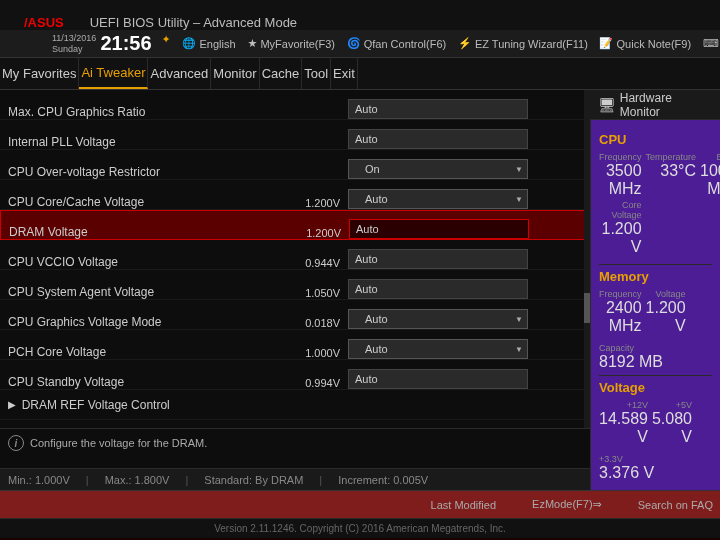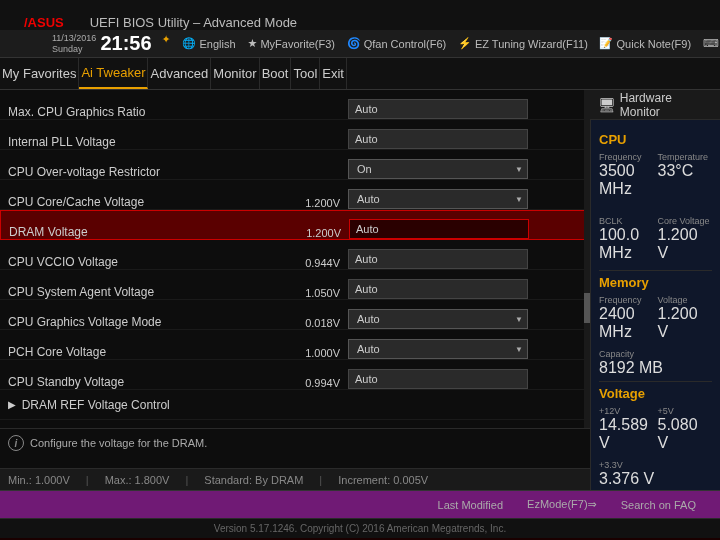--- a/index.html
+++ b/index.html
@@ -139,21 +139,21 @@
       color: #ccc;
       padding: 2px 6px;
       font-size: 11px;
       height: 20px;
       width: 180px;
     }
     .setting-select {
       background: #2a2a2a;
       border: 1px solid #555;
       color: #ccc;
-      padding: 2px 8px;
+      padding: 2px 16px;
       font-size: 11px;
       height: 20px;
       width: 180px;
       appearance: none;
       -webkit-appearance: none;
       cursor: pointer;
       display: flex;
       align-items: center;
       justify-content: space-between;
       position: relative;
@@ -222,37 +222,38 @@
       padding: 0 8px;
       font-size: 11px;
       color: #888;
       gap: 16px;
       border-top: 1px solid #2a2a2a;
     }
 
     
     #right-panel {
       width: 130px;
-      background: #0f172a;
+      background: #4c1d95;
       border-left: 1px solid #2a2a2a;
       padding: 8px;
       overflow: hidden;
     }
     .hw-section-title {
       font-size: 13px;
       color: #e8a000;
       font-weight: bold;
       margin-bottom: 5px;
       margin-top: 4px;
     }
     .hw-grid {
       display: grid;
-      grid-template-columns: 1fr 1fr;
-      gap: 18px 4px;
+      grid-template-columns: 1fr 1fr 1fr;
+      gap: 2px 4px;
       margin-bottom: 8px;
+      text-align: right;
     }
     .hw-label {
       font-size: 9px;
       color: #888;
     }
     .hw-value {
       font-size: 16px;
       color: #ddd;
     }
     .hw-single {
@@ -270,27 +271,27 @@
       border-bottom: 1px solid #2a2a2a;
       display: flex;
       align-items: center;
       gap: 4px;
       height: 30px;
     }
     .monitor-icon { font-size: 14px; }
 
     
     #bottom-bar {
-      background: #701a75;
+      background: #7f1d1d;
       height: 28px;
       display: flex;
       align-items: center;
       justify-content: flex-end;
-      padding: 0 24px;
-      gap: 24px;
+      padding: 0 7px;
+      gap: 36px;
       border-top: 1px solid #333;
       font-size: 11px;
       color: #aaa;
     }
     #version-bar {
       background: #111;
       height: 20px;
       display: flex;
       align-items: center;
       justify-content: center;
@@ -385,21 +386,21 @@
   <div class="nav-item active">
     <span>Ai Tweaker</span>
   </div>
   <div class="nav-item">
     <span>Advanced</span>
   </div>
   <div class="nav-item">
     <span>Monitor</span>
   </div>
   <div class="nav-item">
-    <span>Boot</span>
+    <span>Cache</span>
   </div>
   <div class="nav-item">
     <span>Tool</span>
   </div>
   <div class="nav-item">
     <span>Exit</span>
   </div>
 </div>
 
 <div id="main-layout">
@@ -584,14 +585,14 @@
   </div>
 </div>
 
 <div id="bottom-bar">
   <span class="bottom-btn">Last Modified</span>
   <span class="bottom-btn">EzMode(F7)⇒</span>
   <span class="bottom-btn">Search on FAQ</span>
 </div>
 
 <div id="version-bar">
-  <span>Version 5.17.1246. Copyright (C) 2016 American Megatrends, Inc.</span>
+  <span>Version 2.11.1246. Copyright (C) 2016 American Megatrends, Inc.</span>
 </div>
 
 </body></html>

